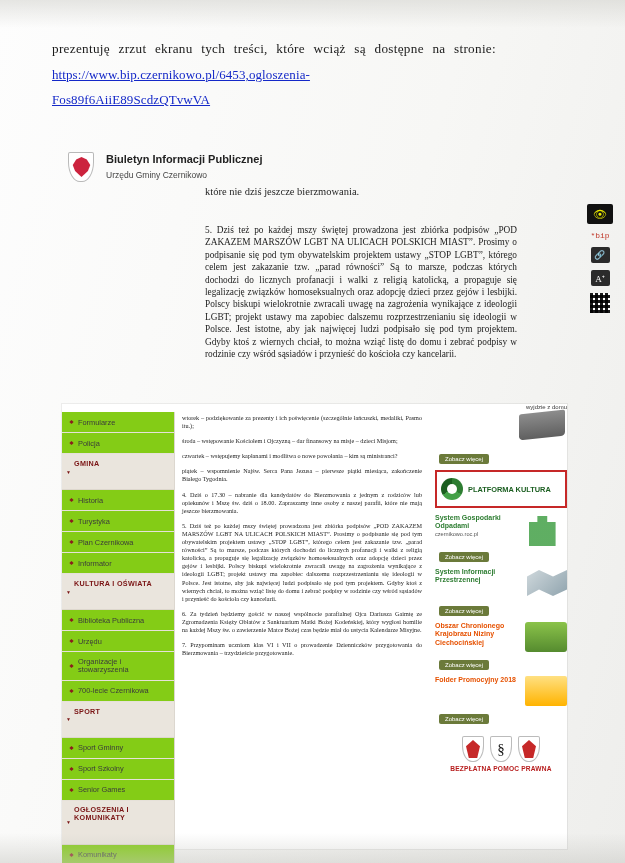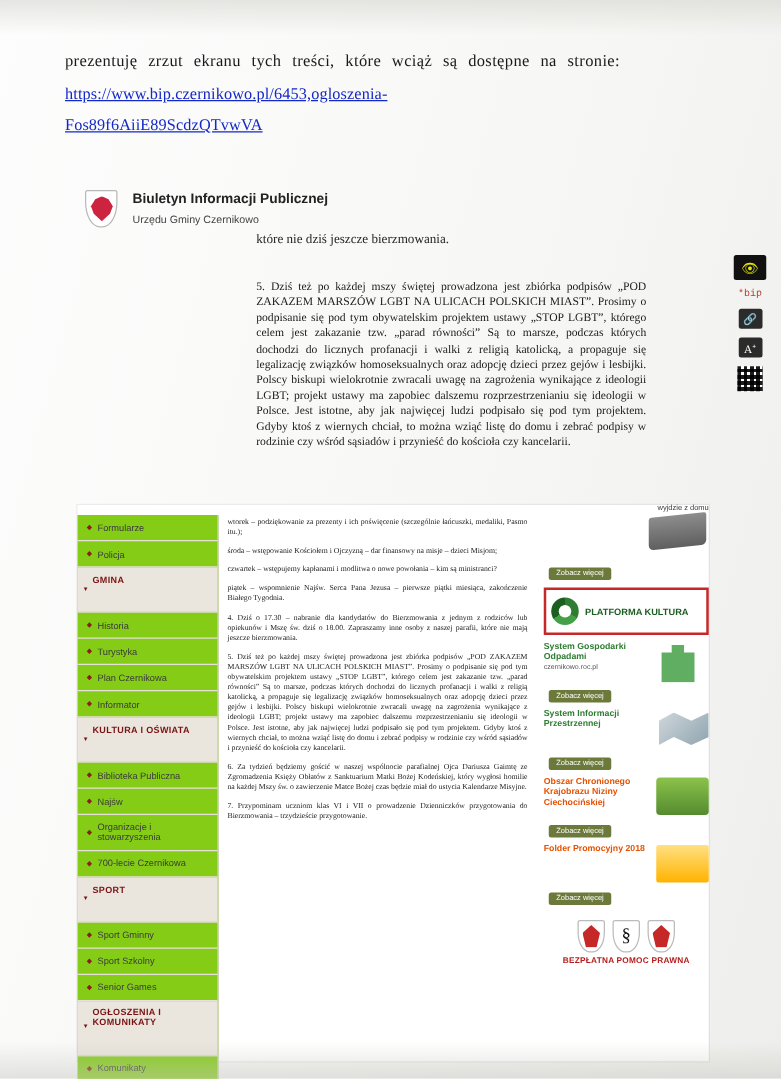--- a/index.html
+++ b/index.html
@@ -416,21 +416,21 @@
     <div class="navcol">
       <div class="nav-item">Formularze</div>
       <div class="nav-item">Policja</div>
       <div class="nav-head">GMINA</div>
       <div class="nav-item">Historia</div>
       <div class="nav-item">Turystyka</div>
       <div class="nav-item">Plan Czernikowa</div>
       <div class="nav-item">Informator</div>
       <div class="nav-head">KULTURA I OŚWIATA</div>
       <div class="nav-item">Biblioteka Publiczna</div>
-      <div class="nav-item">Najśw</div>
+      <div class="nav-item">Urzędu</div>
       <div class="nav-item" style="white-space:normal;line-height:8.4px;">Organizacje i stowarzyszenia</div>
       <div class="nav-item">700-lecie Czernikowa</div>
       <div class="nav-head">SPORT</div>
       <div class="nav-item">Sport Gminny</div>
       <div class="nav-item">Sport Szkolny</div>
       <div class="nav-item">Senior Games</div>
       <div class="nav-head two-line">OGŁOSZENIA I
 KOMUNIKATY</div>
       <div class="nav-item">Komunikaty</div>
     </div>

